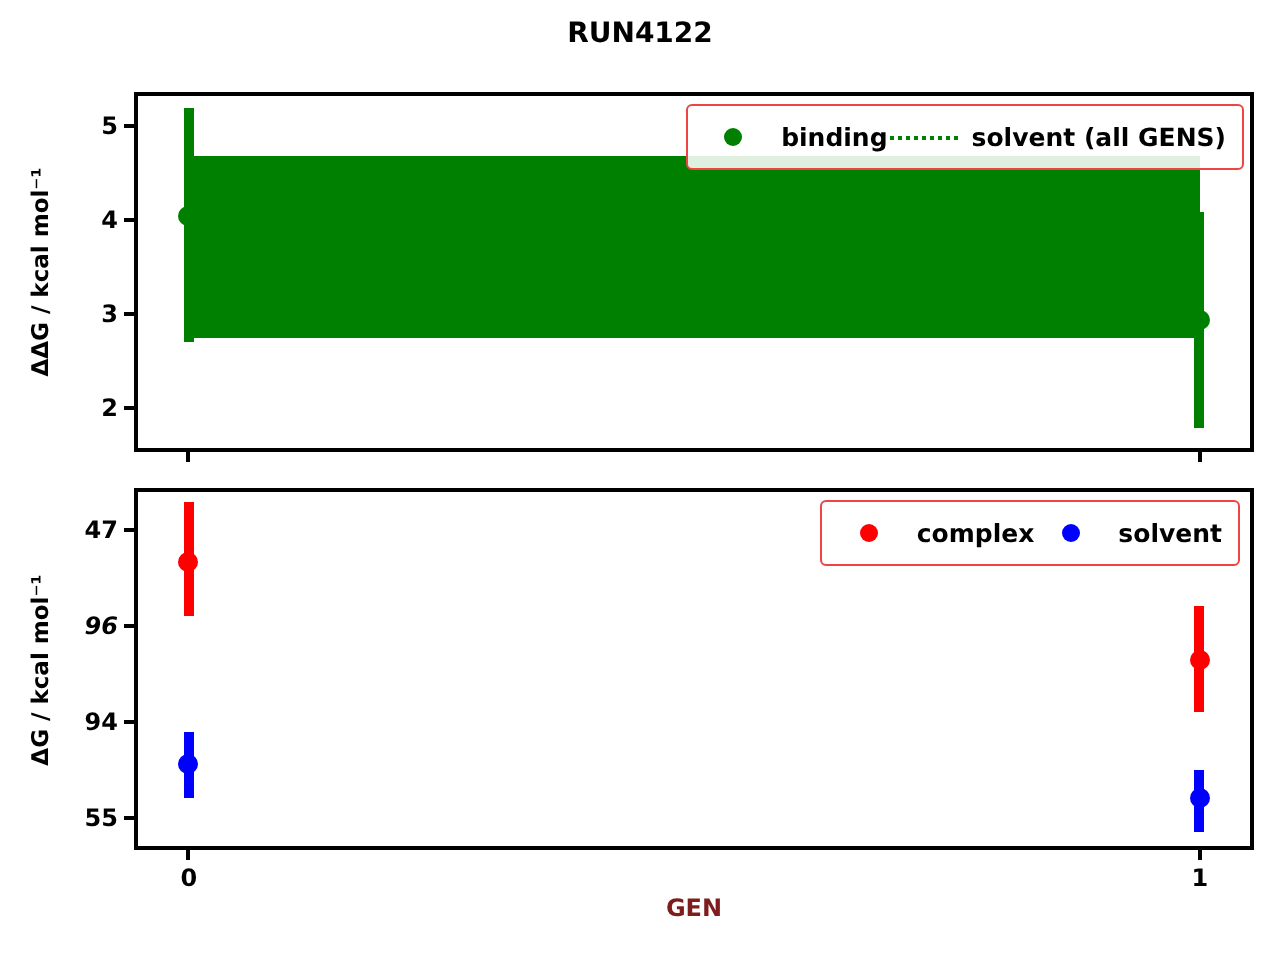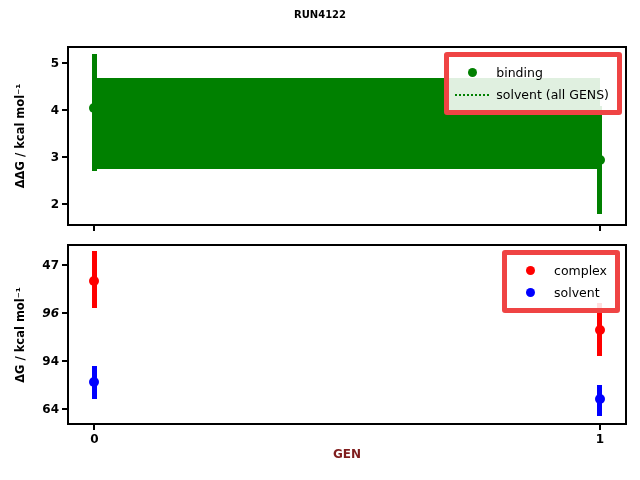--- a/index.html
+++ b/index.html
@@ -1,33 +1,33 @@
 <!DOCTYPE html>
 <html><head>
 <meta charset="utf-8">
 <style>
   html,body{margin:0;padding:0;}
   body{width:640px;height:480px;background:#fff;font-family:"DejaVu Sans","Liberation Sans",sans-serif;}
   .fig{position:relative;width:640px;height:480px;background:#fff;overflow:hidden;}
-  .title{position:absolute;top:9px;left:0;width:640px;text-align:center;font-weight:bold;font-size:10px;color:#000;}
+  .title{position:absolute;top:9px;left:0;width:640px;text-align:center;font-weight:bold;font-size:14px;color:#000;}
   .xlabel{position:absolute;top:447px;left:69px;width:556px;text-align:center;font-weight:bold;font-size:12px;color:#7f1d1d;}
   .panel{position:absolute;background:#fff;}
   #panel0{left:69px;top:48px;width:556px;height:176px;}
   #panel1{left:69px;top:246px;width:556px;height:177px;}
   .frame{position:absolute;left:-2px;top:-2px;right:-2px;bottom:-2px;border:2px solid #000;pointer-events:none;z-index:6;}
   .ylabel{position:absolute;left:-49px;top:50%;transform:translate(-50%,-50%) rotate(-90deg);white-space:nowrap;font-weight:bold;font-size:11.5px;color:#000;}
   .band,.ebar,.marker,.ytick,.yticklabel,.xtick,.xticklabel{position:absolute;}
   .marker{width:10px;height:10px;border-radius:50%;z-index:3;}
   .ebar{z-index:2;}
   .band{z-index:1;}
   .ytick{left:-7px;width:5px;height:2px;background:#000;}
   .yticklabel{right:calc(100% + 10px);font-weight:bold;font-size:12px;line-height:16px;color:#000;white-space:nowrap;}
   .xtick{width:2px;height:5px;background:#000;}
   .xticklabel{font-weight:bold;font-size:12px;color:#000;}
-  .legend{position:absolute;z-index:10;background:rgba(255,255,255,0.88);border:5px solid #ef4444;border-radius:3px;padding:5px 8px 5px 6px;display:flex;flex-direction:column;gap:1px;}
+  .legend{position:absolute;z-index:10;background:rgba(255,255,255,0.88);border:1px solid #ef4444;border-radius:3px;padding:5px 8px 5px 6px;display:flex;gap:1px;font-weight:bold;}
   #legend0{top:4px;right:3px;}
   #legend1{top:4px;right:5px;}
   .legend-item{display:flex;align-items:center;height:21px;}
   .lmark{width:34px;display:flex;justify-content:center;align-items:center;margin-right:7px;flex:0 0 34px;}
   .dot{width:9px;height:9px;border-radius:50%;display:inline-block;}
   .dotline{width:34px;height:0;border-top:2.5px dotted #008000;display:inline-block;}
   .llabel{font-size:12.5px;color:#000;white-space:nowrap;}
 </style>
 </head>
 <body>
@@ -88,21 +88,21 @@
     </div>
   <div class="ebar" style="left: 22.7727px; width: 5px; top: 119.595px; height: 33.4865px; background: rgb(0, 0, 255);"></div>
       <div class="marker" style="left: 20.2727px; top: 131.338px; background: rgb(0, 0, 255);"></div>
       <div class="ebar" style="left: 528.227px; width: 5px; top: 138.73px; height: 31.0946px; background: rgb(0, 0, 255);"></div>
       <div class="marker" style="left: 525.727px; top: 148.081px; background: rgb(0, 0, 255);"></div>
       <div class="ebar" style="left: 22.7727px; width: 5px; top: 4.78378px; height: 57.4054px; background: rgb(255, 0, 0);"></div>
       <div class="marker" style="left: 20.2727px; top: 29.6824px; background: rgb(255, 0, 0);"></div>
       <div class="ebar" style="left: 528.227px; width: 5px; top: 57.4054px; height: 52.6216px; background: rgb(255, 0, 0);"></div>
       <div class="marker" style="left: 525.727px; top: 78.7162px; background: rgb(255, 0, 0);"></div>
       <div class="ytick" style="top: 161.649px;"></div>
-      <div class="yticklabel" style="top: 154.649px;">64</div>
+      <div class="yticklabel" style="top: 154.649px;">55</div>
       <div class="ytick" style="top: 113.811px;"></div>
       <div class="yticklabel" style="top: 106.811px;">94</div>
       <div class="ytick" style="top: 65.973px;"></div>
       <div class="yticklabel" style="top: 58.973px; font-style: italic;">96</div>
       <div class="ytick" style="top: 18.1351px;"></div>
       <div class="yticklabel" style="top: 11.1351px;">47</div>
       <div class="xtick" style="left: 24.2727px; top: 179px;"></div>
       <div class="xticklabel" style="left: 21.2727px; top: 186px;">0</div>
       <div class="xtick" style="left: 529.727px; top: 179px;"></div>
       <div class="xticklabel" style="left: 526.727px; top: 186px;">1</div>

